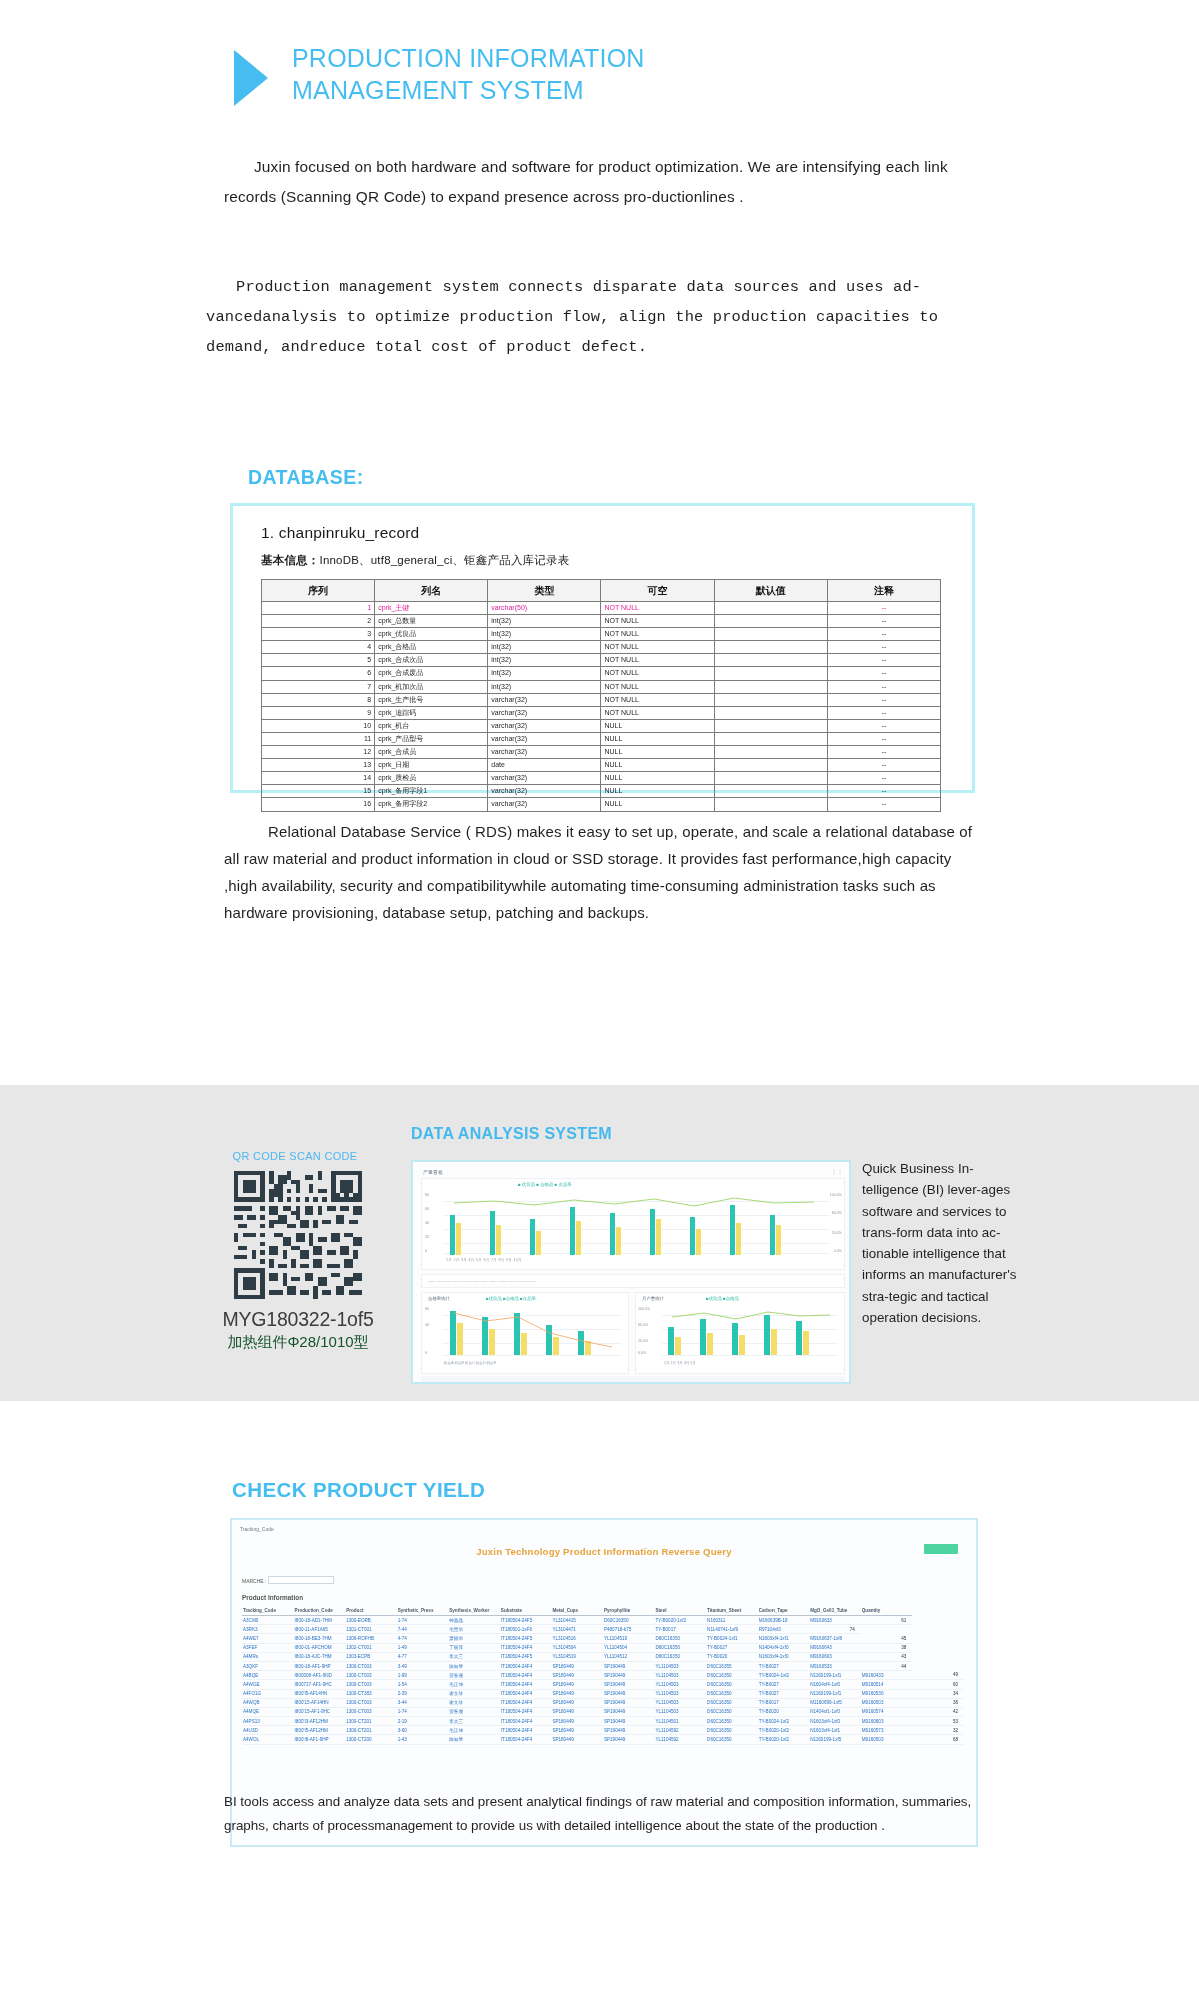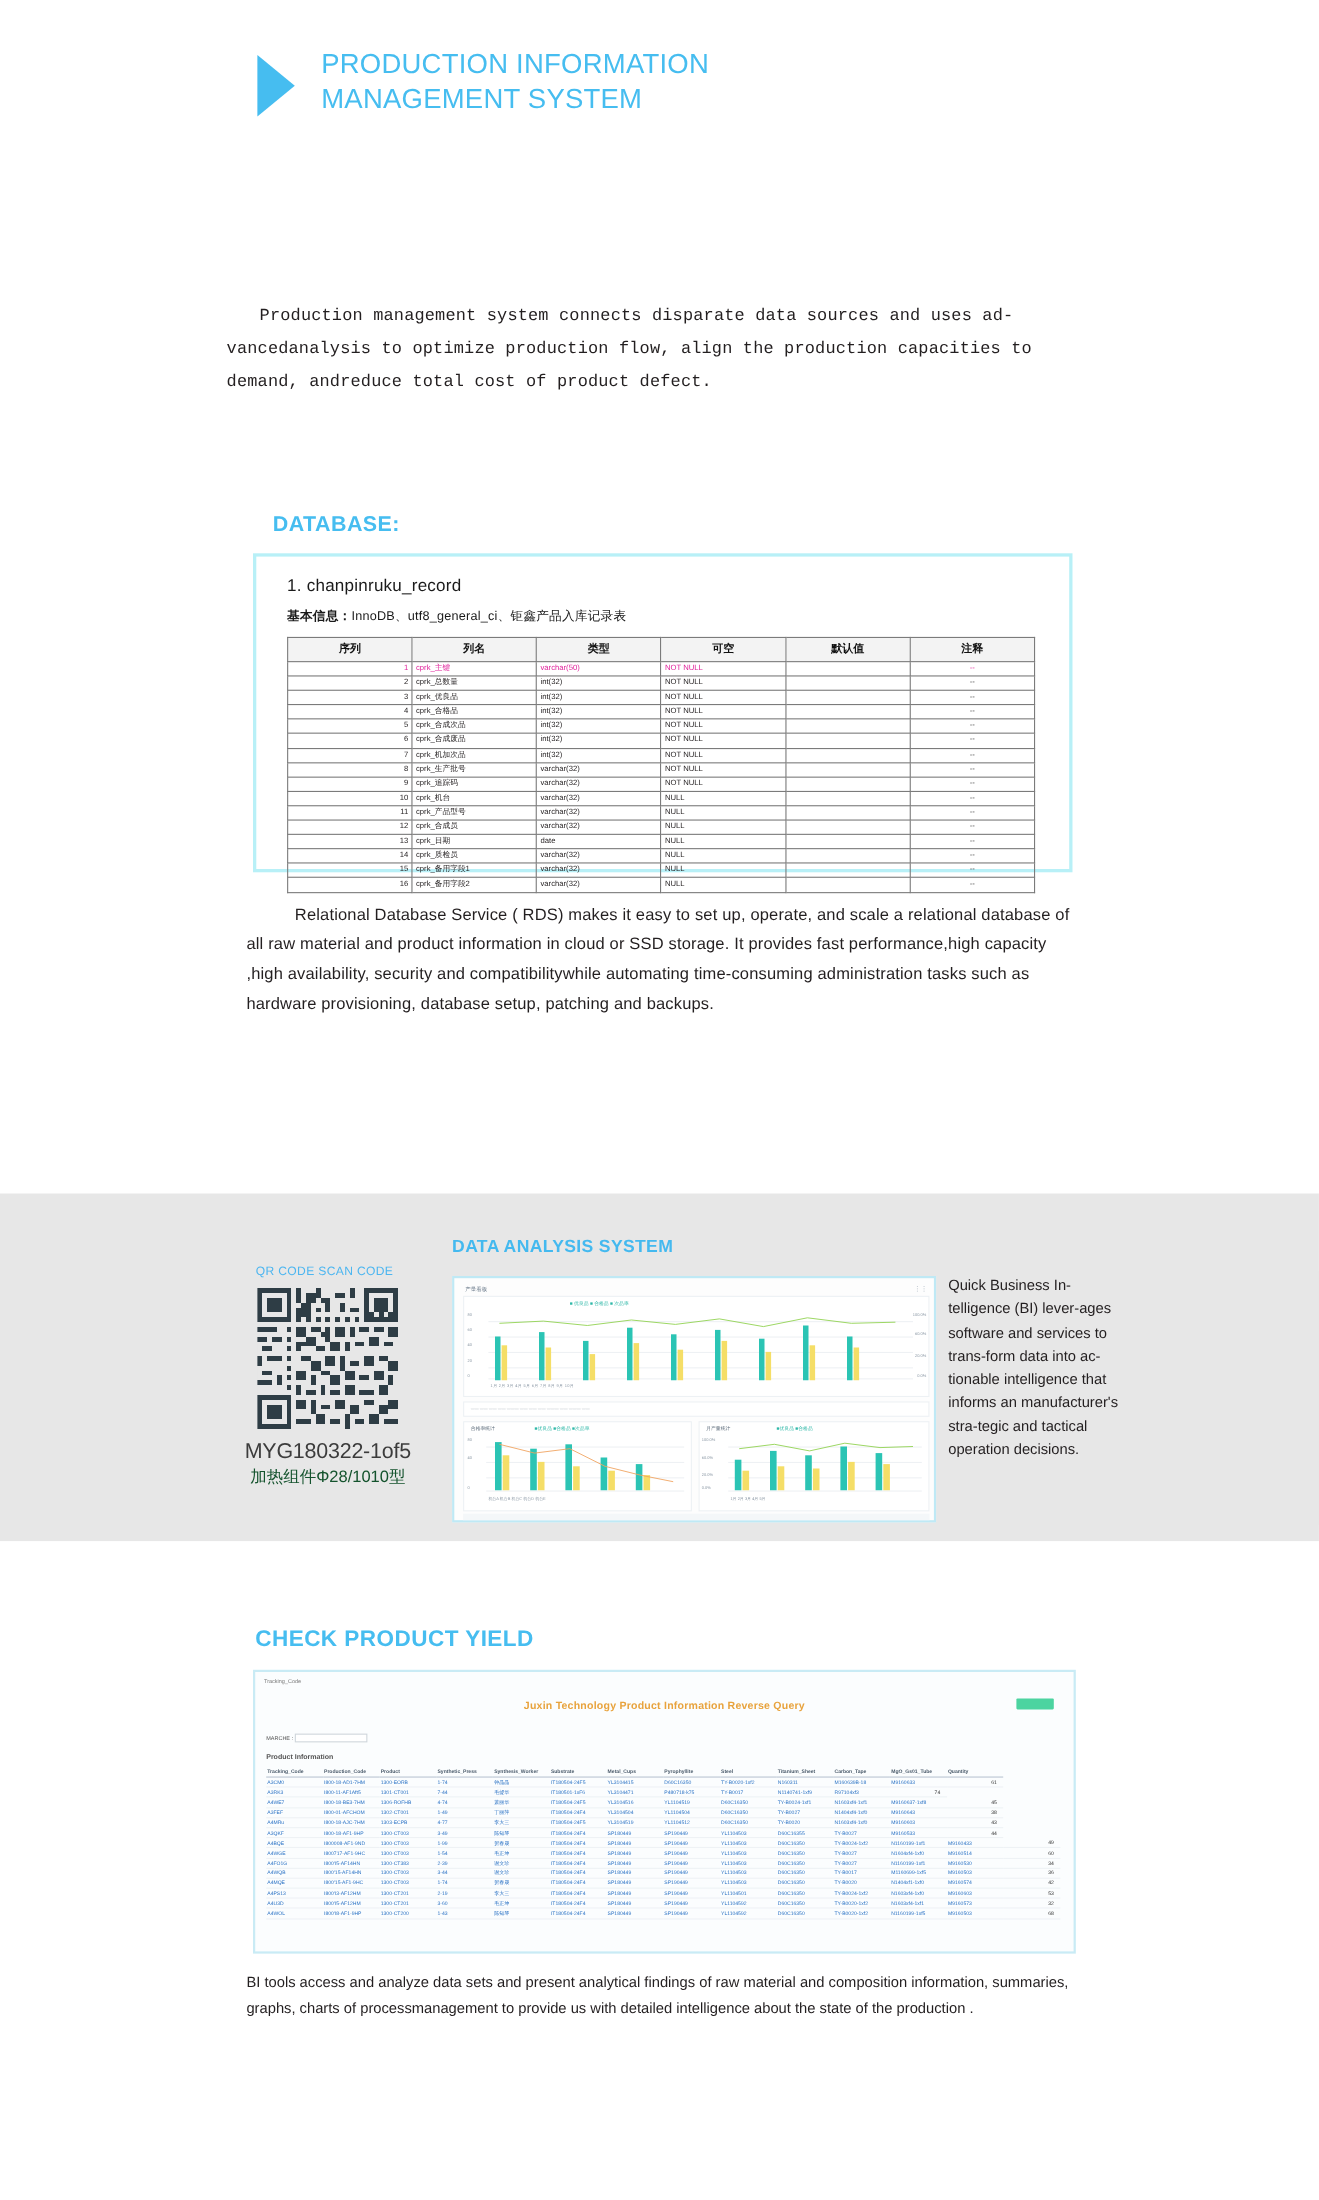--- a/index.html
+++ b/index.html
@@ -128,21 +128,21 @@
   }
   .bi-text {
     position: absolute; left: 862px; top: 1158px; width: 165px;
     font-size: 13.4px; line-height: 21.3px; color: #231f20;
   }
 
   
   #cpy-h { left: 232px; top: 1478px; font-size: 20.5px; }
   .yield-frame {
     position: absolute; left: 230px; top: 1518px;
-    width: 748px; height: 258px;
+    width: 748px; height: 329px;
     border: 2px solid #c9ebf5;
     background: #fbfdfe;
     overflow: hidden;
   }
   .closing {
     position: absolute; left: 224px; top: 1790px; width: 760px;
     font-size: 13.4px; line-height: 23.5px; color: #231f20;
   }
 
   
@@ -180,20 +180,21 @@
 <body>
 
 <div class="page">
 
   <div class="header">
     <div class="tri"></div>
     <div class="header-title">PRODUCTION INFORMATION
 MANAGEMENT SYSTEM</div>
   </div>
 
+  <div class="para indent" id="para1">Juxin focused on both hardware and software for product optimization. We are intensifying each link records (Scanning QR Code) to expand presence across pro-ductionlines .</div>
   <div class="para indent" id="para2">Production management system connects disparate data sources and uses ad-vancedanalysis to optimize production flow, align the production capacities to demand, andreduce total cost of product defect.</div>
 
   <div class="section-h" id="db-h">DATABASE:</div>
 
   <div class="db-frame">
     <div class="db-inner">
       <div class="db-title">1. chanpinruku_record</div>
       <div class="db-sub">
         <b>基本信息：</b><span>InnoDB、utf8_general_ci、钜鑫产品入库记录表</span>
       </div>

